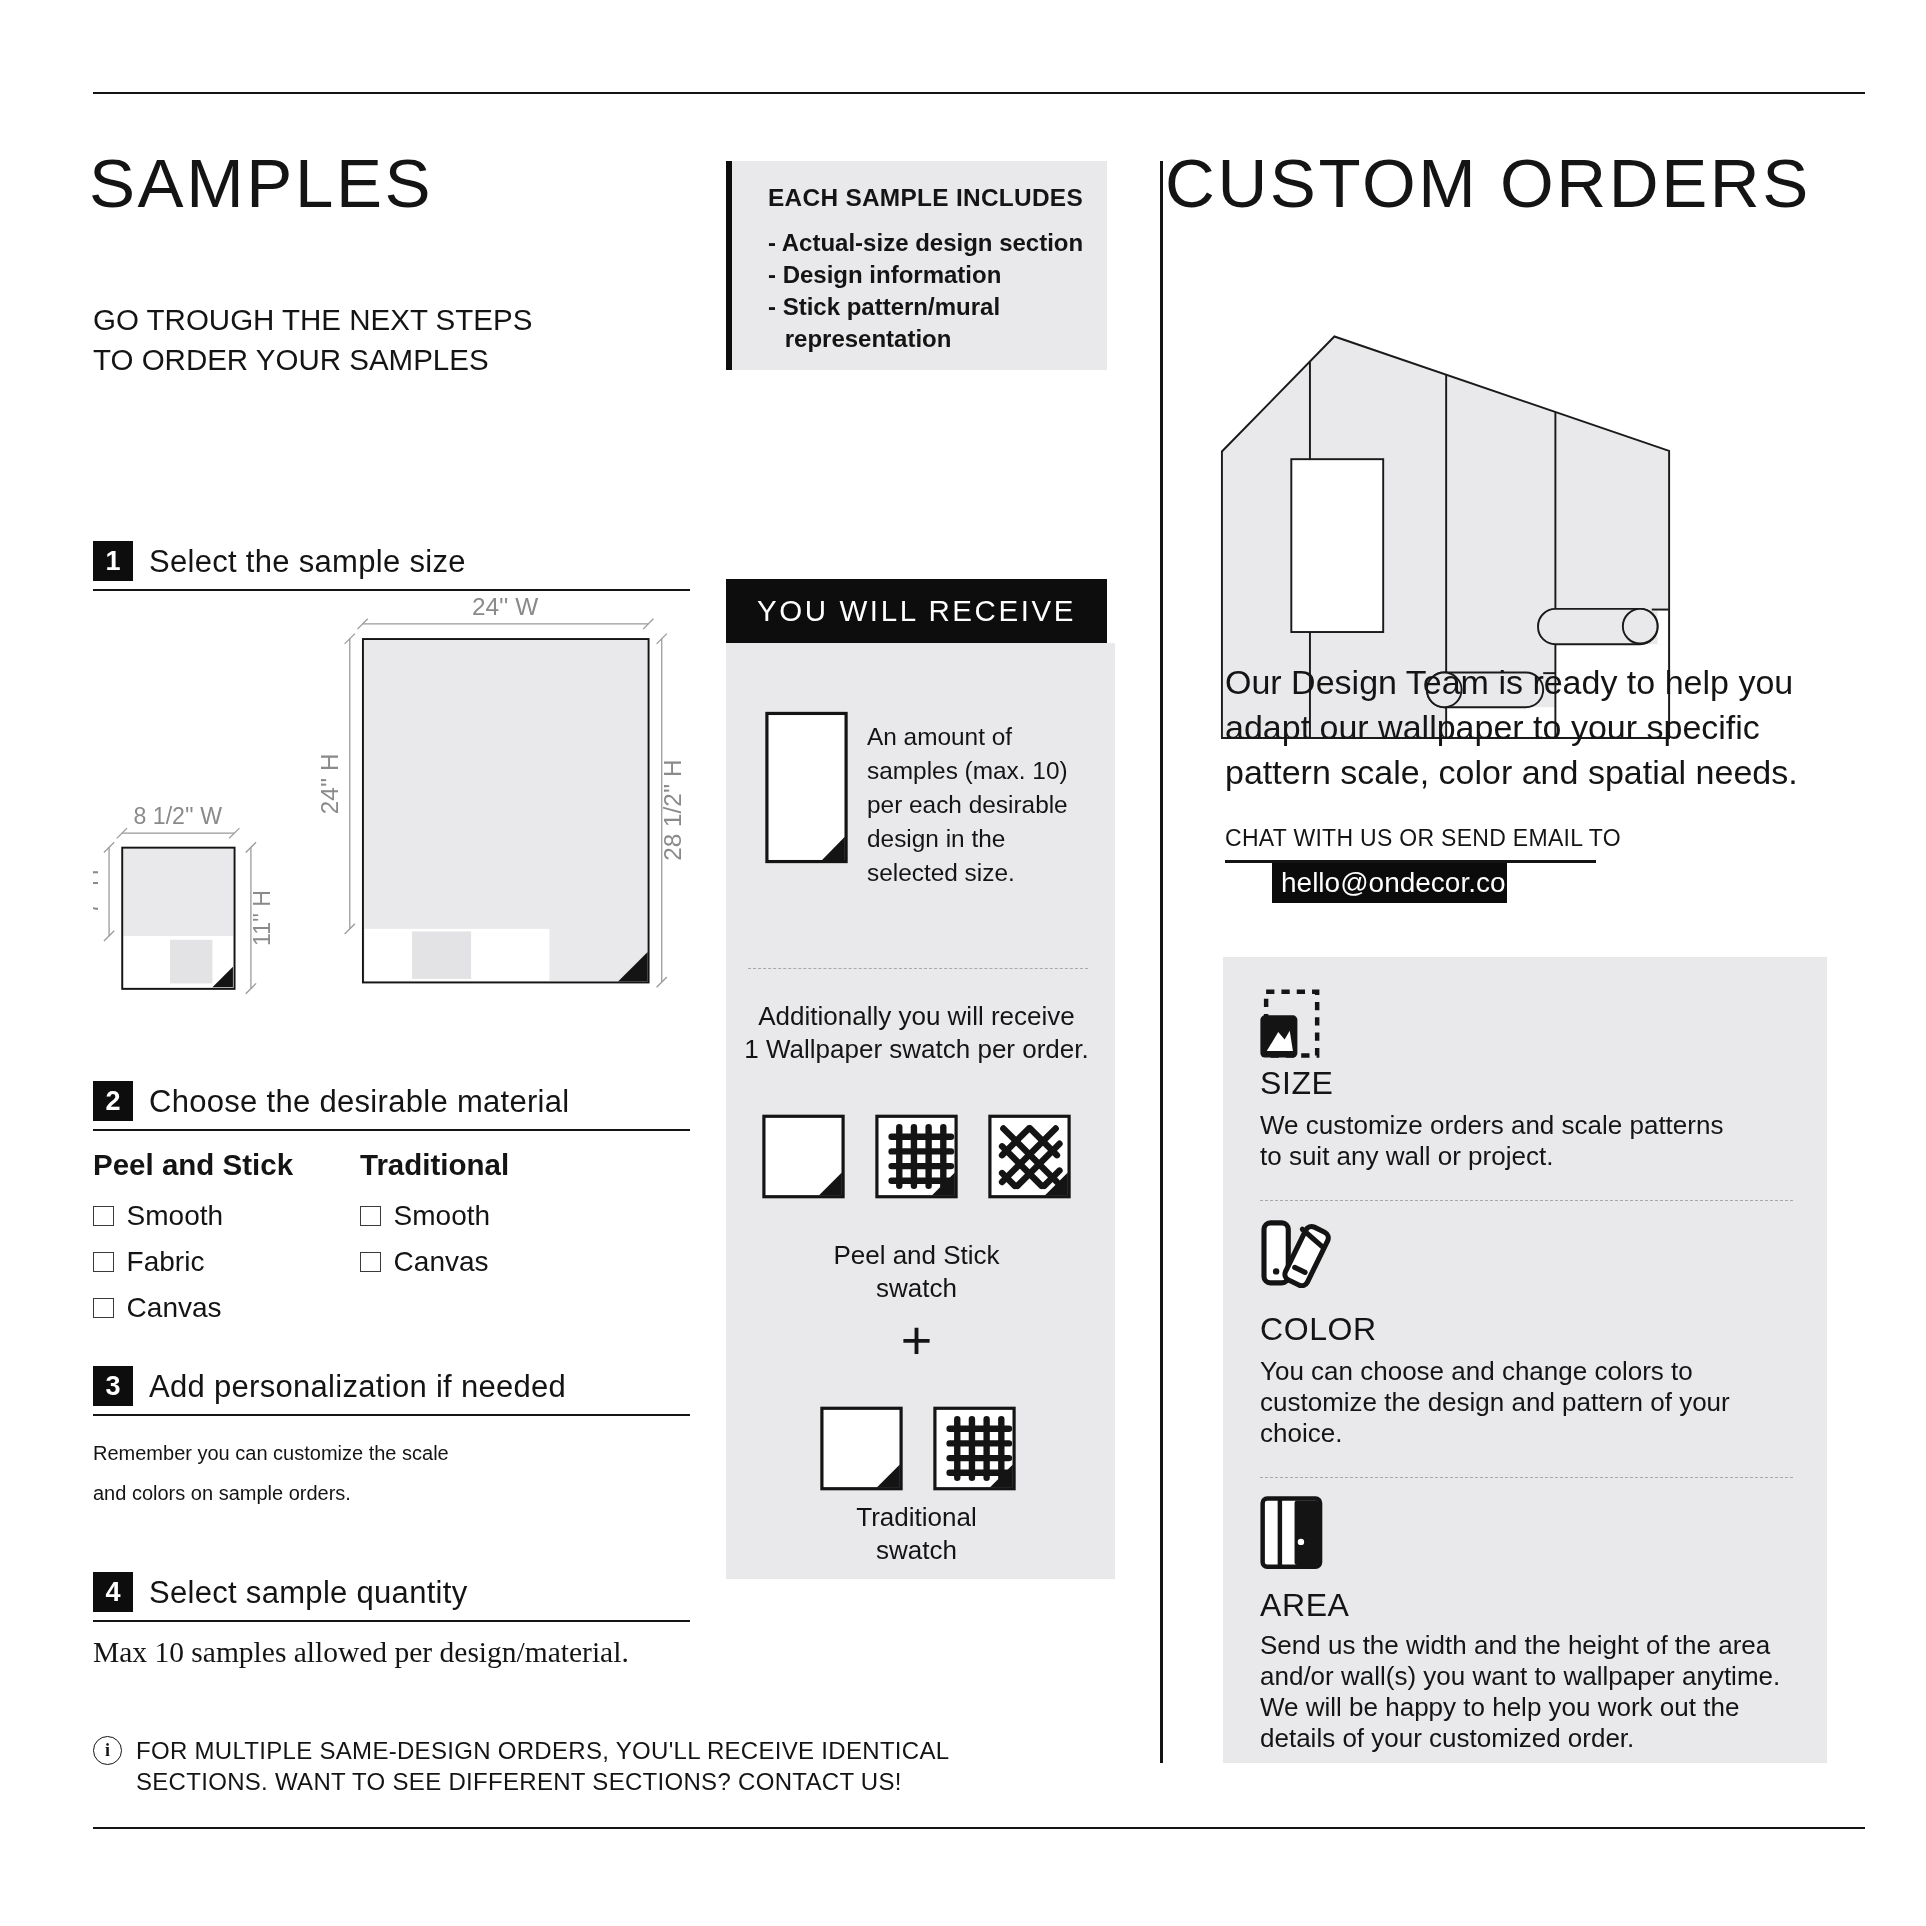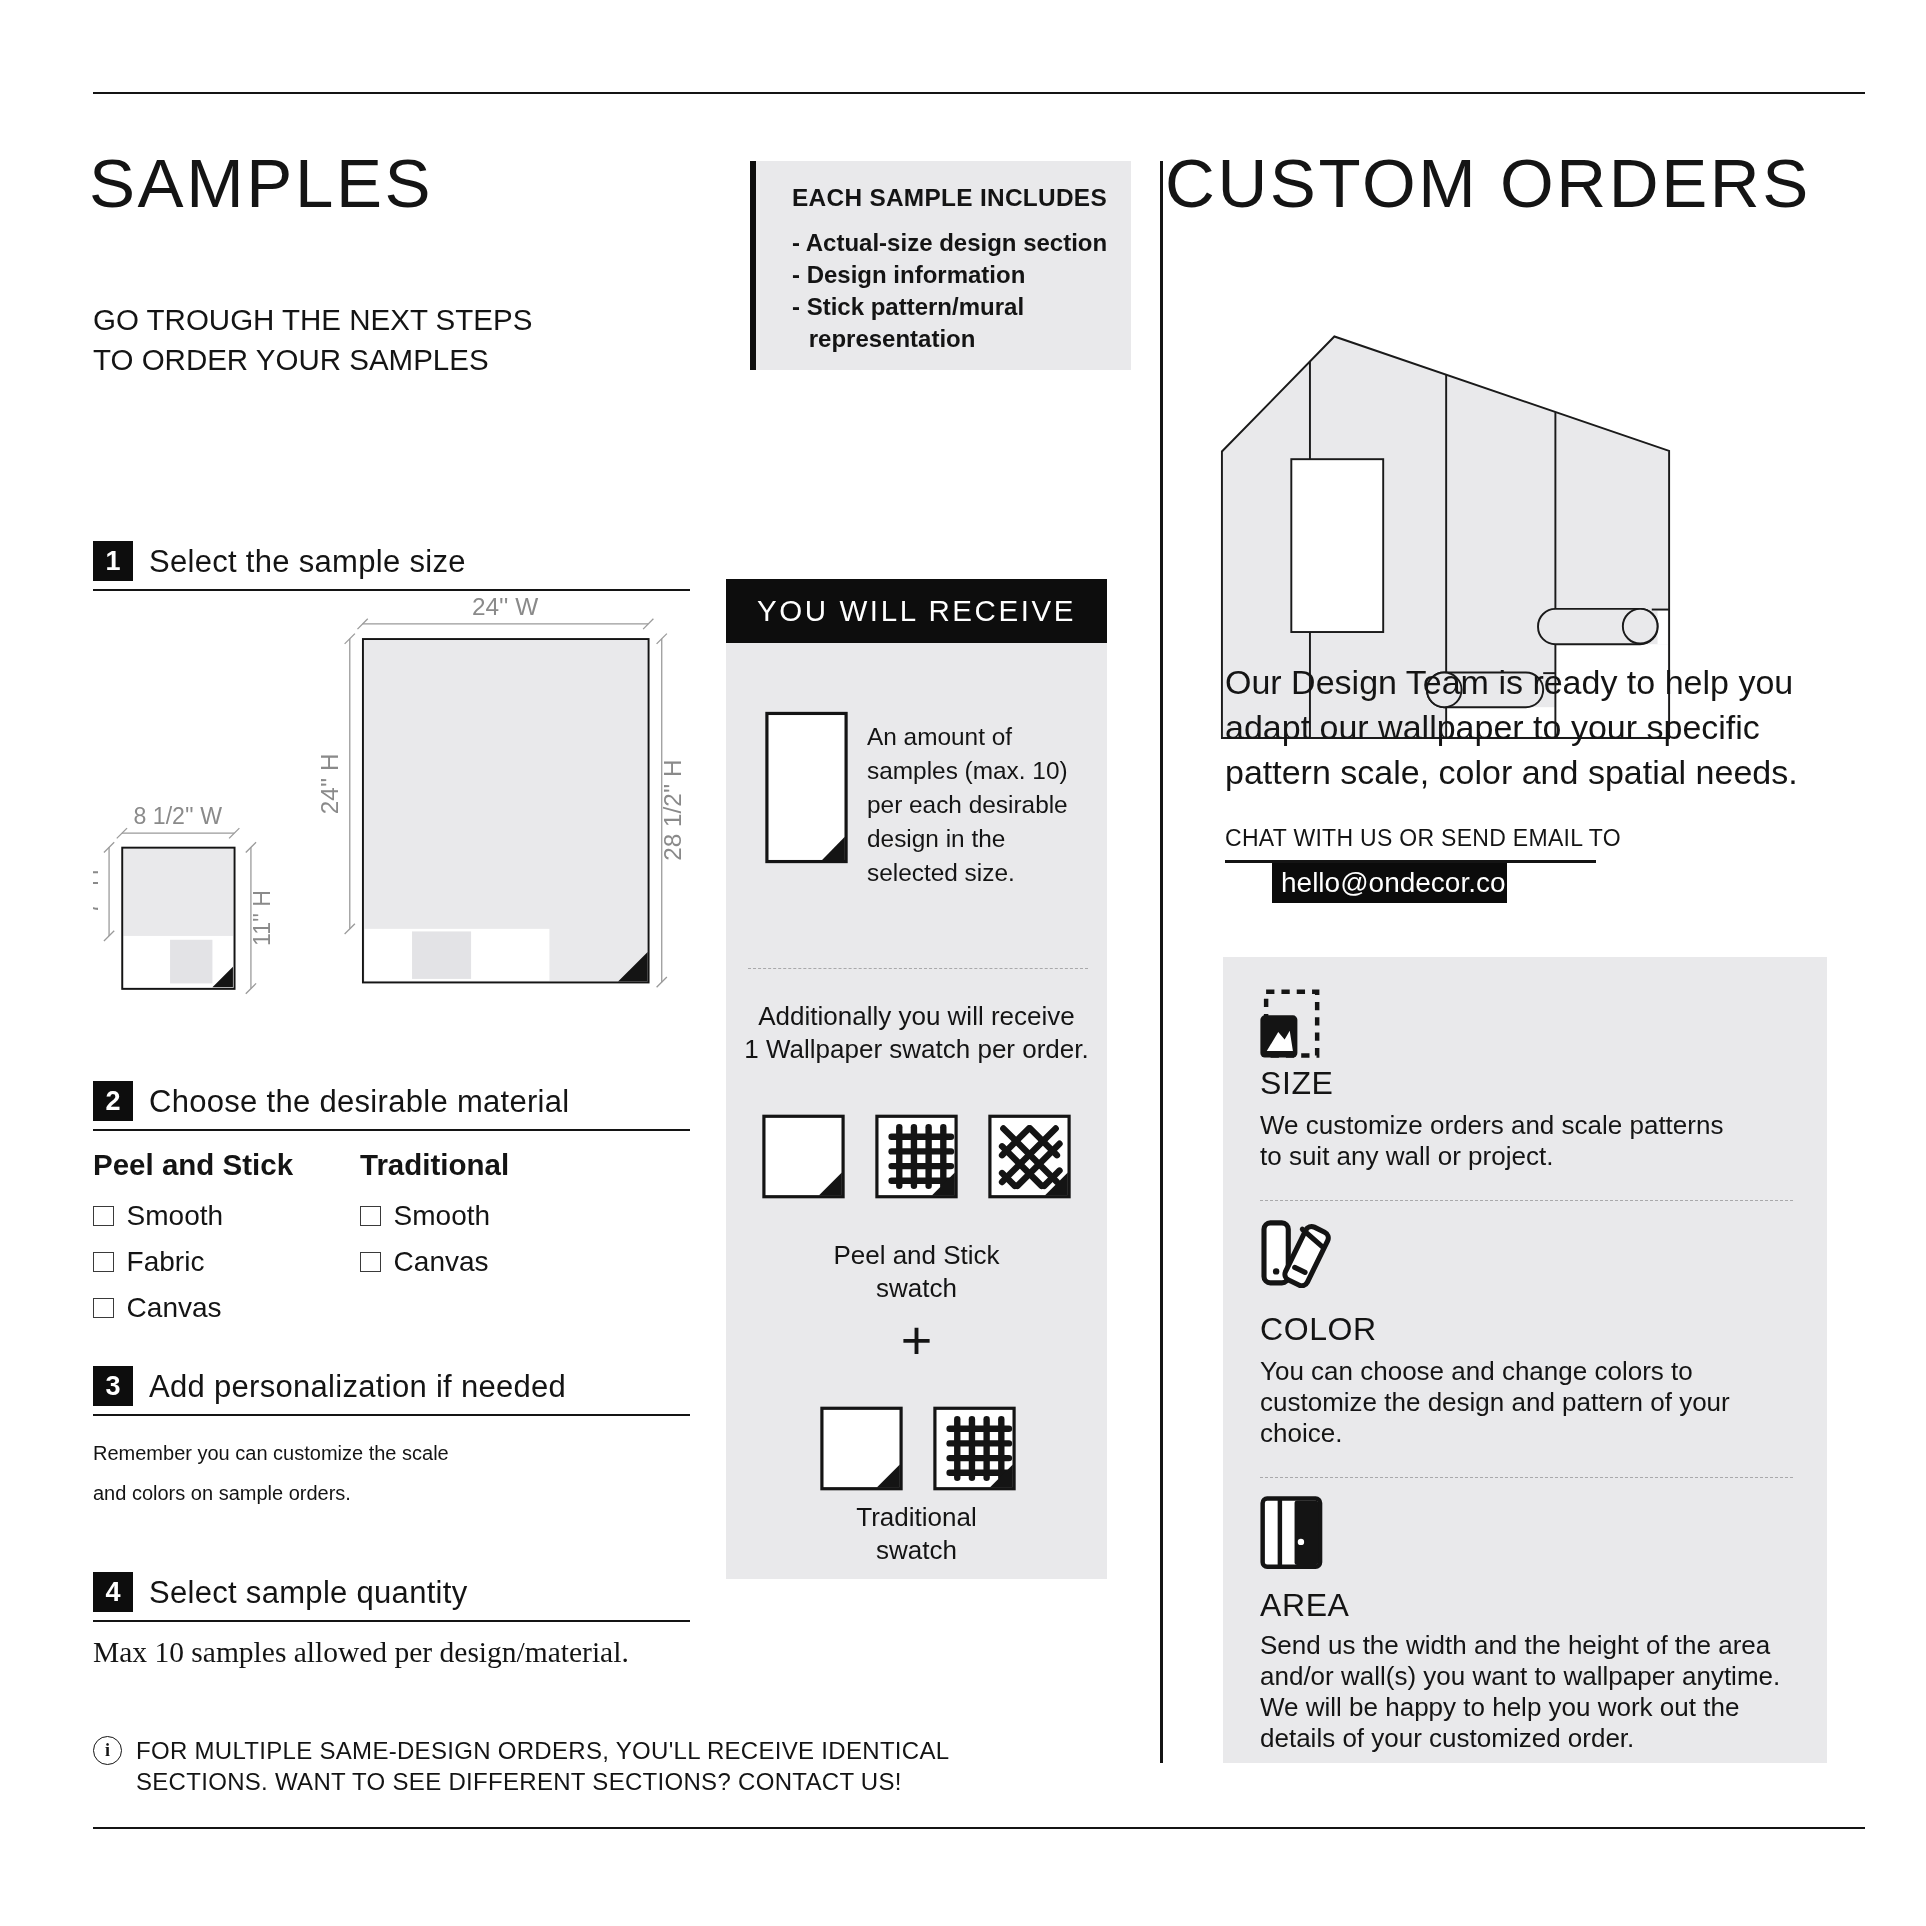--- a/index.html
+++ b/index.html
@@ -151,33 +151,33 @@
   <div class="abs" style="left:93px;top:1636px;font-size:29.5px;font-weight:300;font-family:Liberation Serif, serif;">Max 10 samples allowed per design/material.</div>
 
   <div class="abs" style="left:93px;top:1735px;">
     <div style="display:flex;align-items:flex-start;">
       <span class="info-icon" style="margin-top:1.3px;">i</span>
       <div class="note-text pre" style="margin-left:14px;">FOR MULTIPLE SAME-DESIGN ORDERS, YOU'LL RECEIVE IDENTICAL
 SECTIONS. WANT TO SEE DIFFERENT SECTIONS? CONTACT US!</div>
     </div>
   </div>
 
-  <div class="abs includes-box" style="left:750px;top:161px;width:381px;height:209px;box-sizing:border-box;padding:23px 13px 12px 36px;">
+  <div class="abs includes-box" style="left:726px;top:161px;width:381px;height:209px;box-sizing:border-box;padding:23px 13px 12px 36px;">
     <div class="includes-title">EACH SAMPLE INCLUDES</div>
     <div style="margin-top:15.4px;">
       <div class="includes-line">- Actual-size design section</div>
       <div class="includes-line">- Design information</div>
       <div class="includes-line">- Stick pattern/mural</div>
       <div class="includes-line" style="padding-left:16.7px;">representation</div>
     </div>
   </div>
 
   <div class="abs receive-bar" style="left:726px;top:579px;width:381px;height:64px;">YOU WILL RECEIVE</div>
 
-  <div class="abs gray-panel" style="left:726px;top:643px;width:381px;height:936px;">
+  <div class="abs gray-panel" style="left:726px;top:643px;width:381px;height:936px;padding-left:8px;">
 
     <svg class="abs" style="left:39px;top:68px;" width="83" height="153" viewBox="0 0 130 238">
       <rect x="3" y="3" width="124" height="232" fill="#ffffff" stroke="#141414" stroke-width="5"></rect>
       <polygon points="125,233 125,196 89,233" fill="#141414"></polygon>
     </svg>
     <div class="abs mid-text pre" style="left:141px;top:77px;width:225px;">An amount of
 samples (max. 10)
 per each desirable
 design in the
 selected size.</div>

